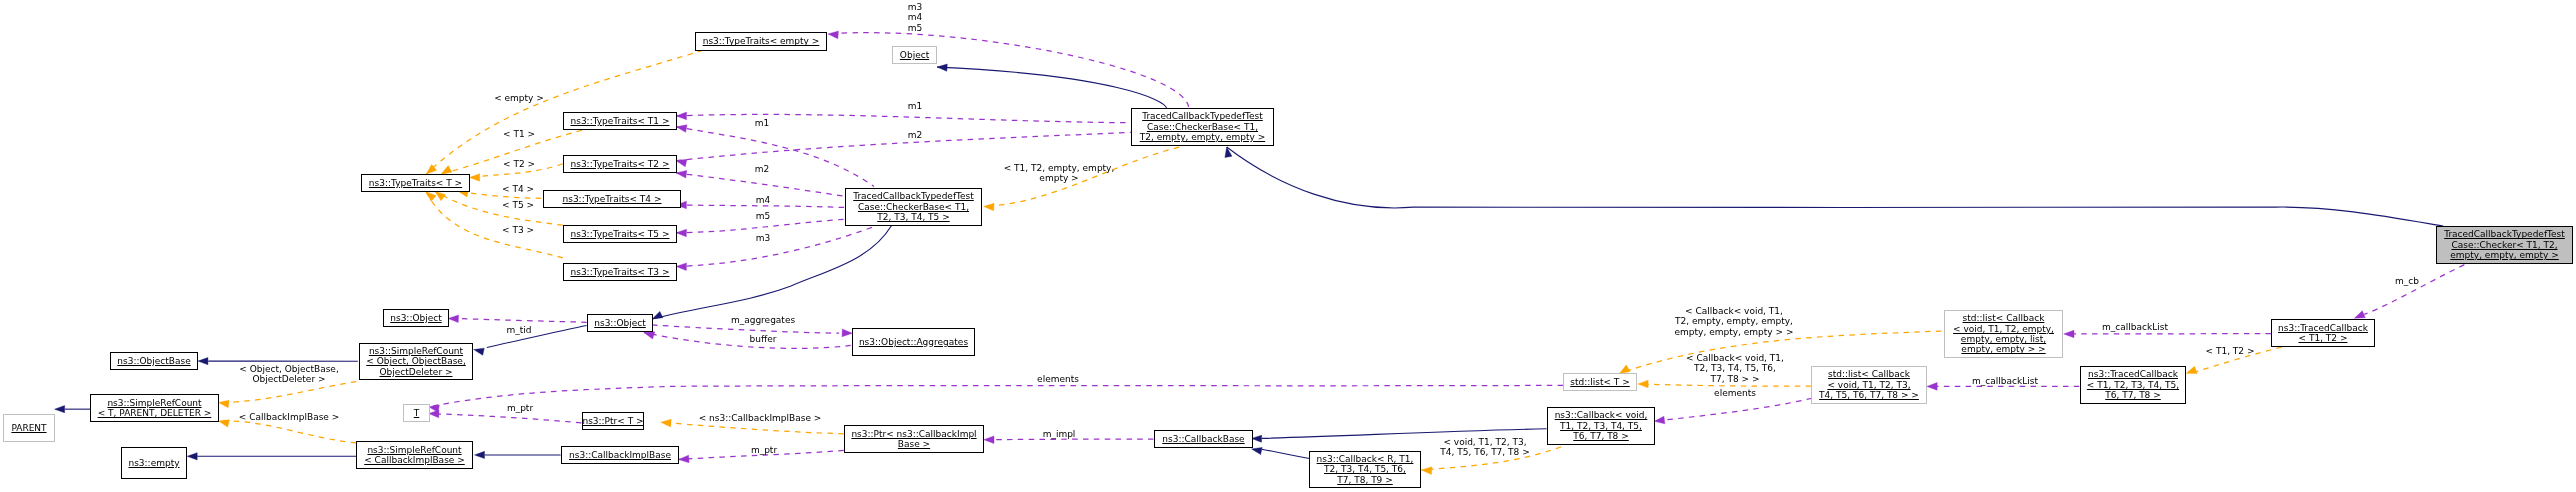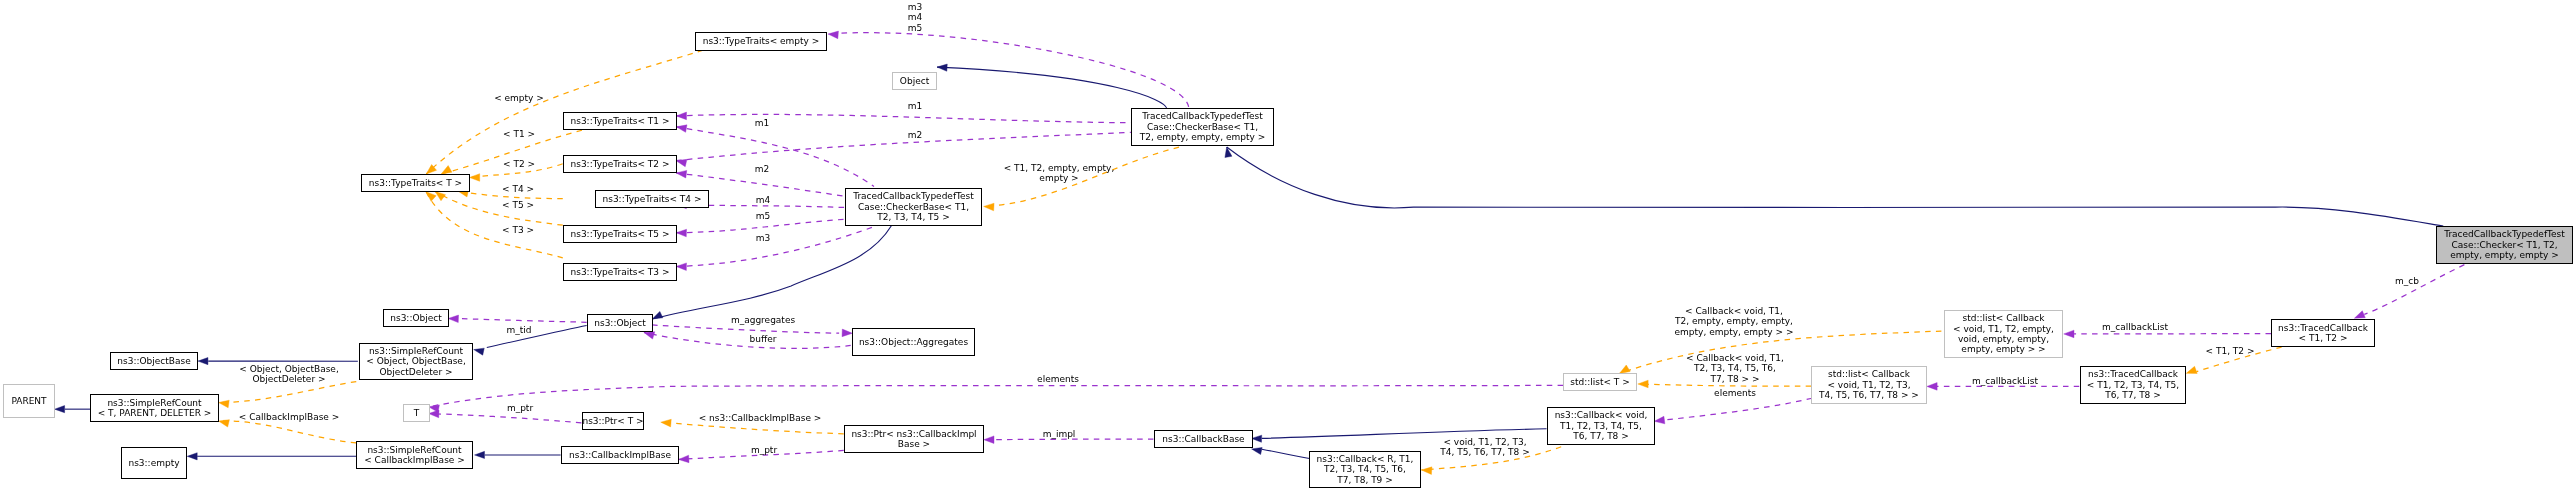--- a/index.html
+++ b/index.html
@@ -1,21 +1,21 @@
 <!DOCTYPE html>
 <html style="font-size:11px"><head>
 <meta charset="utf-8">
 <title>Collaboration graph</title>
 <style>
   html,body{margin:0;padding:0;background:#ffffff;}
   #canvas{position:relative;width:2576px;height:493px;background:#fff;
           font-family:"DejaVu Sans",sans-serif;font-size:9px;color:#000;overflow:hidden;}
   svg#edges{position:absolute;left:0;top:0;}
   .node{position:absolute;will-change:transform;box-sizing:border-box;background:#fff;border:0.7px solid #000;
-        display:flex;flex-direction:column;align-items:center;justify-content:center;}
+        display:flex;flex-direction:column;align-items:center;justify-content:center;text-decoration:underline;}
   .node span{display:block;line-height:10.4px;white-space:pre;}
   .node.gray{border-color:#c0c0c0;}
   .node.filled{background:#bfbfbf;}
   .elabel{position:absolute;will-change:transform;white-space:pre;text-align:center;line-height:10.4px;}
   .elabel span{display:block;}
 </style>
 </head>
 <body>
 
 <div id="canvas">
@@ -103,33 +103,33 @@
 <path d="M3309.0,503.5 C3270.0,513.0 3220.0,528.0 3185.5,539.0" fill="none" stroke="#ffa500" stroke-width="1.8" stroke-dasharray="8,7.7"></path>
 <polygon points="3170.8,541.5 3182.8,531.3 3186.6,541.6" fill="#ffa500" stroke="#ffa500" stroke-width="0.6"></polygon>
 <path d="M3574.1,383.8 C3520.0,410.0 3470.0,440.0 3429.0,456.0" fill="none" stroke="#9a32cd" stroke-width="1.8" stroke-dasharray="8,7.7"></path>
 <polygon points="3414.6,461.5 3426.1,450.7 3430.4,460.8" fill="#9a32cd" stroke="#9a32cd" stroke-width="0.6"></polygon>
 <path d="M2628.0,577.6 C2553.3,594.8 2475.5,601.8 2399.2,611.0" fill="none" stroke="#9a32cd" stroke-width="1.8" stroke-dasharray="8,7.7"></path>
 <polygon points="2399.2,611.0 2413.2,603.7 2414.6,614.7" fill="#9a32cd" stroke="#9a32cd" stroke-width="0.6"></polygon>
 </svg>
 <div class="node" style="left:695px;top:32px;width:132px;height:19.3px">
       <span>ns3::TypeTraits&lt; empty &gt;</span>
     </div>
-<div class="node gray" style="left:892px;top:72px;width:45px;height:18px">
+<div class="node gray" style="left:892px;top:46px;width:45px;height:18px">
       <span>Object</span>
     </div>
 <div class="node" style="left:563px;top:112px;width:114px;height:18px">
       <span>ns3::TypeTraits&lt; T1 &gt;</span>
     </div>
 <div class="node" style="left:563px;top:155px;width:114px;height:18px">
       <span>ns3::TypeTraits&lt; T2 &gt;</span>
     </div>
 <div class="node" style="left:361px;top:174px;width:109px;height:18px">
       <span>ns3::TypeTraits&lt; T &gt;</span>
     </div>
-<div class="node" style="left:595px;top:190px;width:114px;height:18px">
+<div class="node" style="left:543px;top:190px;width:138px;height:18px">
       <span>ns3::TypeTraits&lt; T4 &gt;</span>
     </div>
 <div class="node" style="left:563px;top:225px;width:114px;height:18px">
       <span>ns3::TypeTraits&lt; T5 &gt;</span>
     </div>
 <div class="node" style="left:563px;top:263px;width:114px;height:18px">
       <span>ns3::TypeTraits&lt; T3 &gt;</span>
     </div>
 <div class="node" style="left:1131px;top:108px;width:143px;height:38px">
       <span>TracedCallbackTypedefTest</span>
@@ -156,21 +156,21 @@
       <span>ns3::ObjectBase</span>
     </div>
 <div class="node" style="left:359px;top:343px;width:114px;height:37px">
       <span>ns3::SimpleRefCount</span>
       <span>&lt; Object, ObjectBase,</span>
       <span>ObjectDeleter &gt;</span>
     </div>
 <div class="node" style="left:852px;top:328px;width:123px;height:28px">
       <span>ns3::Object::Aggregates</span>
     </div>
-<div class="node gray" style="left:3.4px;top:384px;width:52px;height:34px">
+<div class="node gray" style="left:3.4px;top:414px;width:52px;height:28px">
       <span>PARENT</span>
     </div>
 <div class="node" style="left:90px;top:394px;width:129px;height:28px">
       <span>ns3::SimpleRefCount</span>
       <span>&lt; T, PARENT, DELETER &gt;</span>
     </div>
 <div class="node gray" style="left:403px;top:404px;width:27px;height:18px">
       <span>T</span>
     </div>
 <div class="node" style="left:582px;top:412px;width:62px;height:18px">
@@ -202,21 +202,21 @@
       <span>T6, T7, T8 &gt;</span>
     </div>
 <div class="node" style="left:1309px;top:451px;width:112px;height:37px">
       <span>ns3::Callback&lt; R, T1,</span>
       <span>T2, T3, T4, T5, T6,</span>
       <span>T7, T8, T9 &gt;</span>
     </div>
 <div class="node gray" style="left:1944px;top:310px;width:119px;height:48px">
       <span>std::list&lt; Callback</span>
       <span>&lt; void, T1, T2, empty,</span>
-      <span>void, empty, empty,</span>
+      <span>empty, empty, list,</span>
       <span>empty, empty &gt; &gt;</span>
     </div>
 <div class="node gray" style="left:1811px;top:366px;width:116px;height:38px">
       <span>std::list&lt; Callback</span>
       <span>&lt; void, T1, T2, T3,</span>
       <span>T4, T5, T6, T7, T8 &gt; &gt;</span>
     </div>
 <div class="node" style="left:2271px;top:319px;width:104px;height:28px">
       <span>ns3::TracedCallback</span>
       <span>&lt; T1, T2 &gt;</span>

